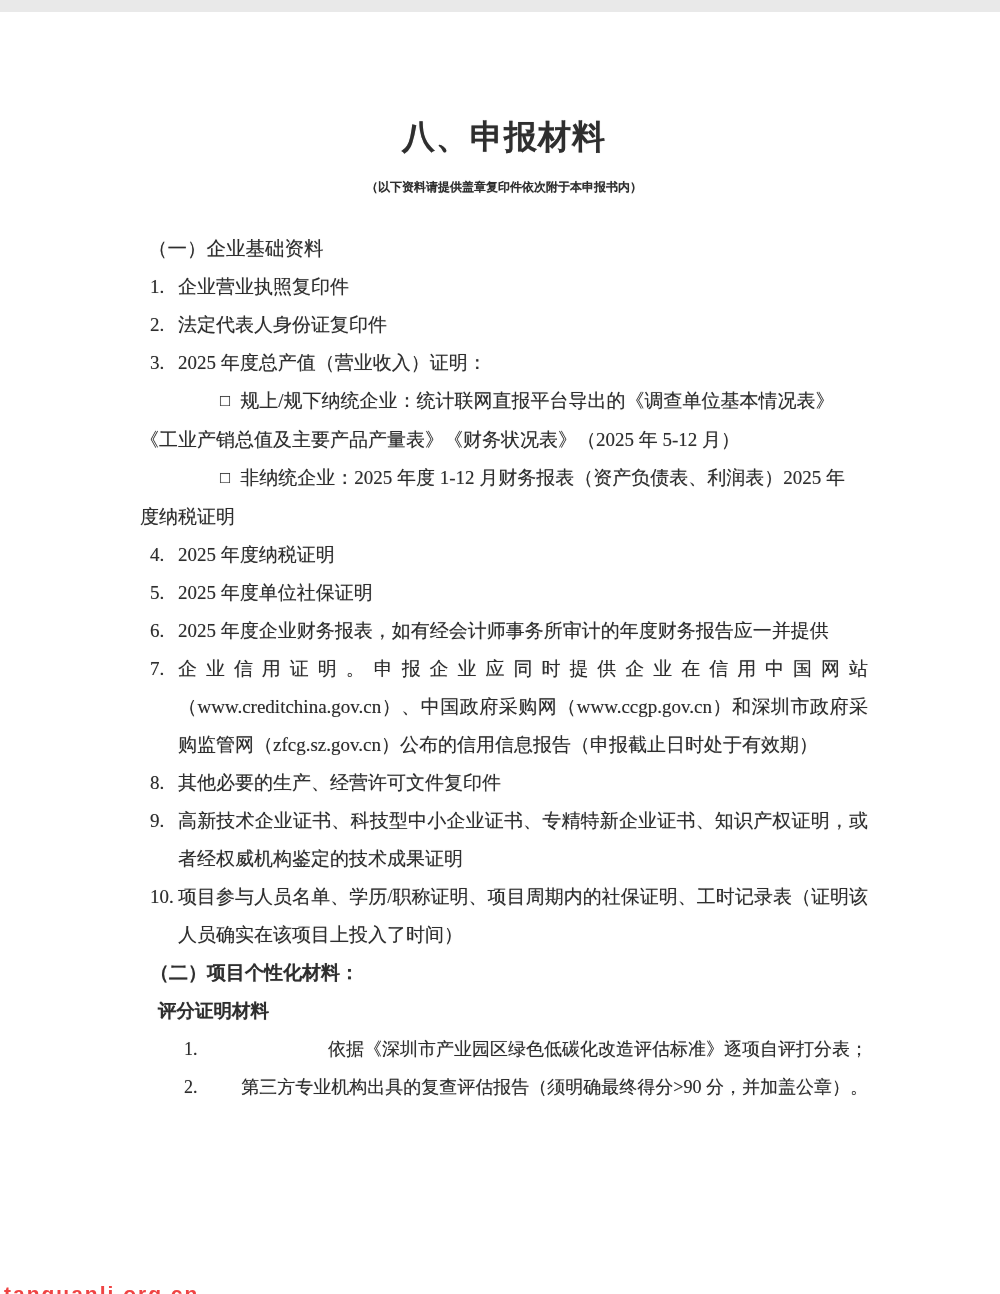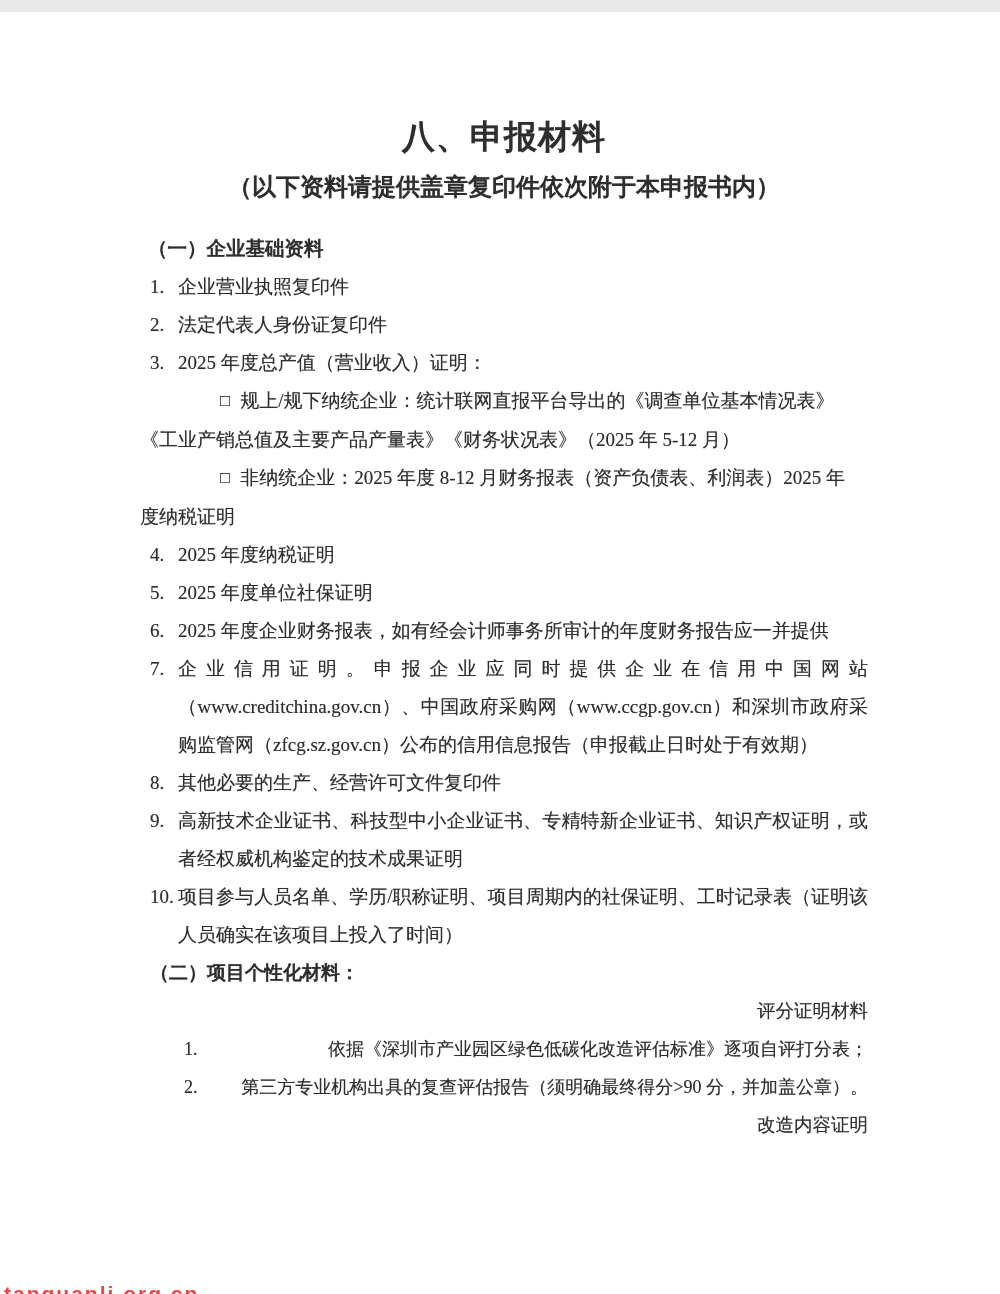--- a/index.html
+++ b/index.html
@@ -15,26 +15,26 @@
   }
   .content{padding:0 132px 0 140px;}
   .title{
     margin:102px 0 0 0;
     font-size:33px;line-height:46px;
     font-weight:bold;text-align:center;
     letter-spacing:1px;
   }
   .subtitle{
     margin-top:12px;
-    font-size:24px;line-height:30px;
+    font-size:12px;line-height:30px;
     font-weight:bold;text-align:center;
   }
   .s1-heading{
     margin-top:28px;margin-left:8px;
-    font-size:19.5px;line-height:38px;font-weight:bold;
+    font-size:19.5px;line-height:38px;font-weight:normal;
   }
   .li{
     display:flex;margin-left:10px;
     font-size:19px;line-height:38px;
   }
   .li .num{flex:0 0 28px;}
   .li .txt{flex:1;text-align:justify;}
   .check{
     margin:0;text-indent:40px;text-align:justify;
     font-size:19px;line-height:38px;
@@ -42,21 +42,21 @@
   .check .box{
     display:inline-block;margin-right:10px;
     font-size:17px;transform:translateY(-1px);
   }
   .s2-heading{
     margin-left:10px;
     font-size:19px;line-height:38px;font-weight:bold;
   }
   .sub-heading{
     margin-left:18px;
-    font-size:18.5px;line-height:38px;font-weight:normal;text-align:right;
+    font-size:18.5px;line-height:38px;font-weight:bold;
   }
   .li-sm{
     display:flex;margin-left:44px;
     font-size:18px;line-height:38px;
   }
   .li-sm .num{flex:0 0 22px;}
   .li-sm .txt{flex:1;text-align:right;}
   .watermark{
     position:absolute;left:4px;bottom:0px;
     font-family:"Liberation Sans","DejaVu Sans",sans-serif;
@@ -85,21 +85,21 @@
       <div class="txt">法定代表人身份证复印件</div>
     </div>
 
     <div class="li">
       <span class="num">3.</span>
       <div class="txt">2025 年度总产值（营业收入）证明：</div>
     </div>
 
     <p class="check"><span class="box">□</span><span>规上/规下纳统企业：统计联网直报平台导出的《调查单位基本情况表》</span><br><span>《工业产销总值及主要产品产量表》《财务状况表》（2025 年 5-12 月）</span></p>
 
-    <p class="check"><span class="box">□</span><span>非纳统企业：2025 年度 8-12 月财务报表（资产负债表、利润表）2025 年</span><br><span>度纳税证明</span></p>
+    <p class="check"><span class="box">□</span><span>非纳统企业：2025 年度 1-12 月财务报表（资产负债表、利润表）2025 年</span><br><span>度纳税证明</span></p>
 
     <div class="li">
       <span class="num">4.</span>
       <div class="txt">2025 年度纳税证明</div>
     </div>
 
     <div class="li">
       <span class="num">5.</span>
       <div class="txt">2025 年度单位社保证明</div>
     </div>
@@ -136,18 +136,17 @@
     <div class="li-sm">
       <span class="num">1.</span>
       <div class="txt">依据《深圳市产业园区绿色低碳化改造评估标准》逐项自评打分表；</div>
     </div>
 
     <div class="li-sm">
       <span class="num">2.</span>
       <div class="txt">第三方专业机构出具的复查评估报告（须明确最终得分&gt;90 分，并加盖公章）。</div>
     </div>
 
-    <div class="sub-heading">改造内容证明</div>
 
   </div>
 
   <div class="watermark">tanguanli.org.cn</div>
 </div>
 
 </body></html>

